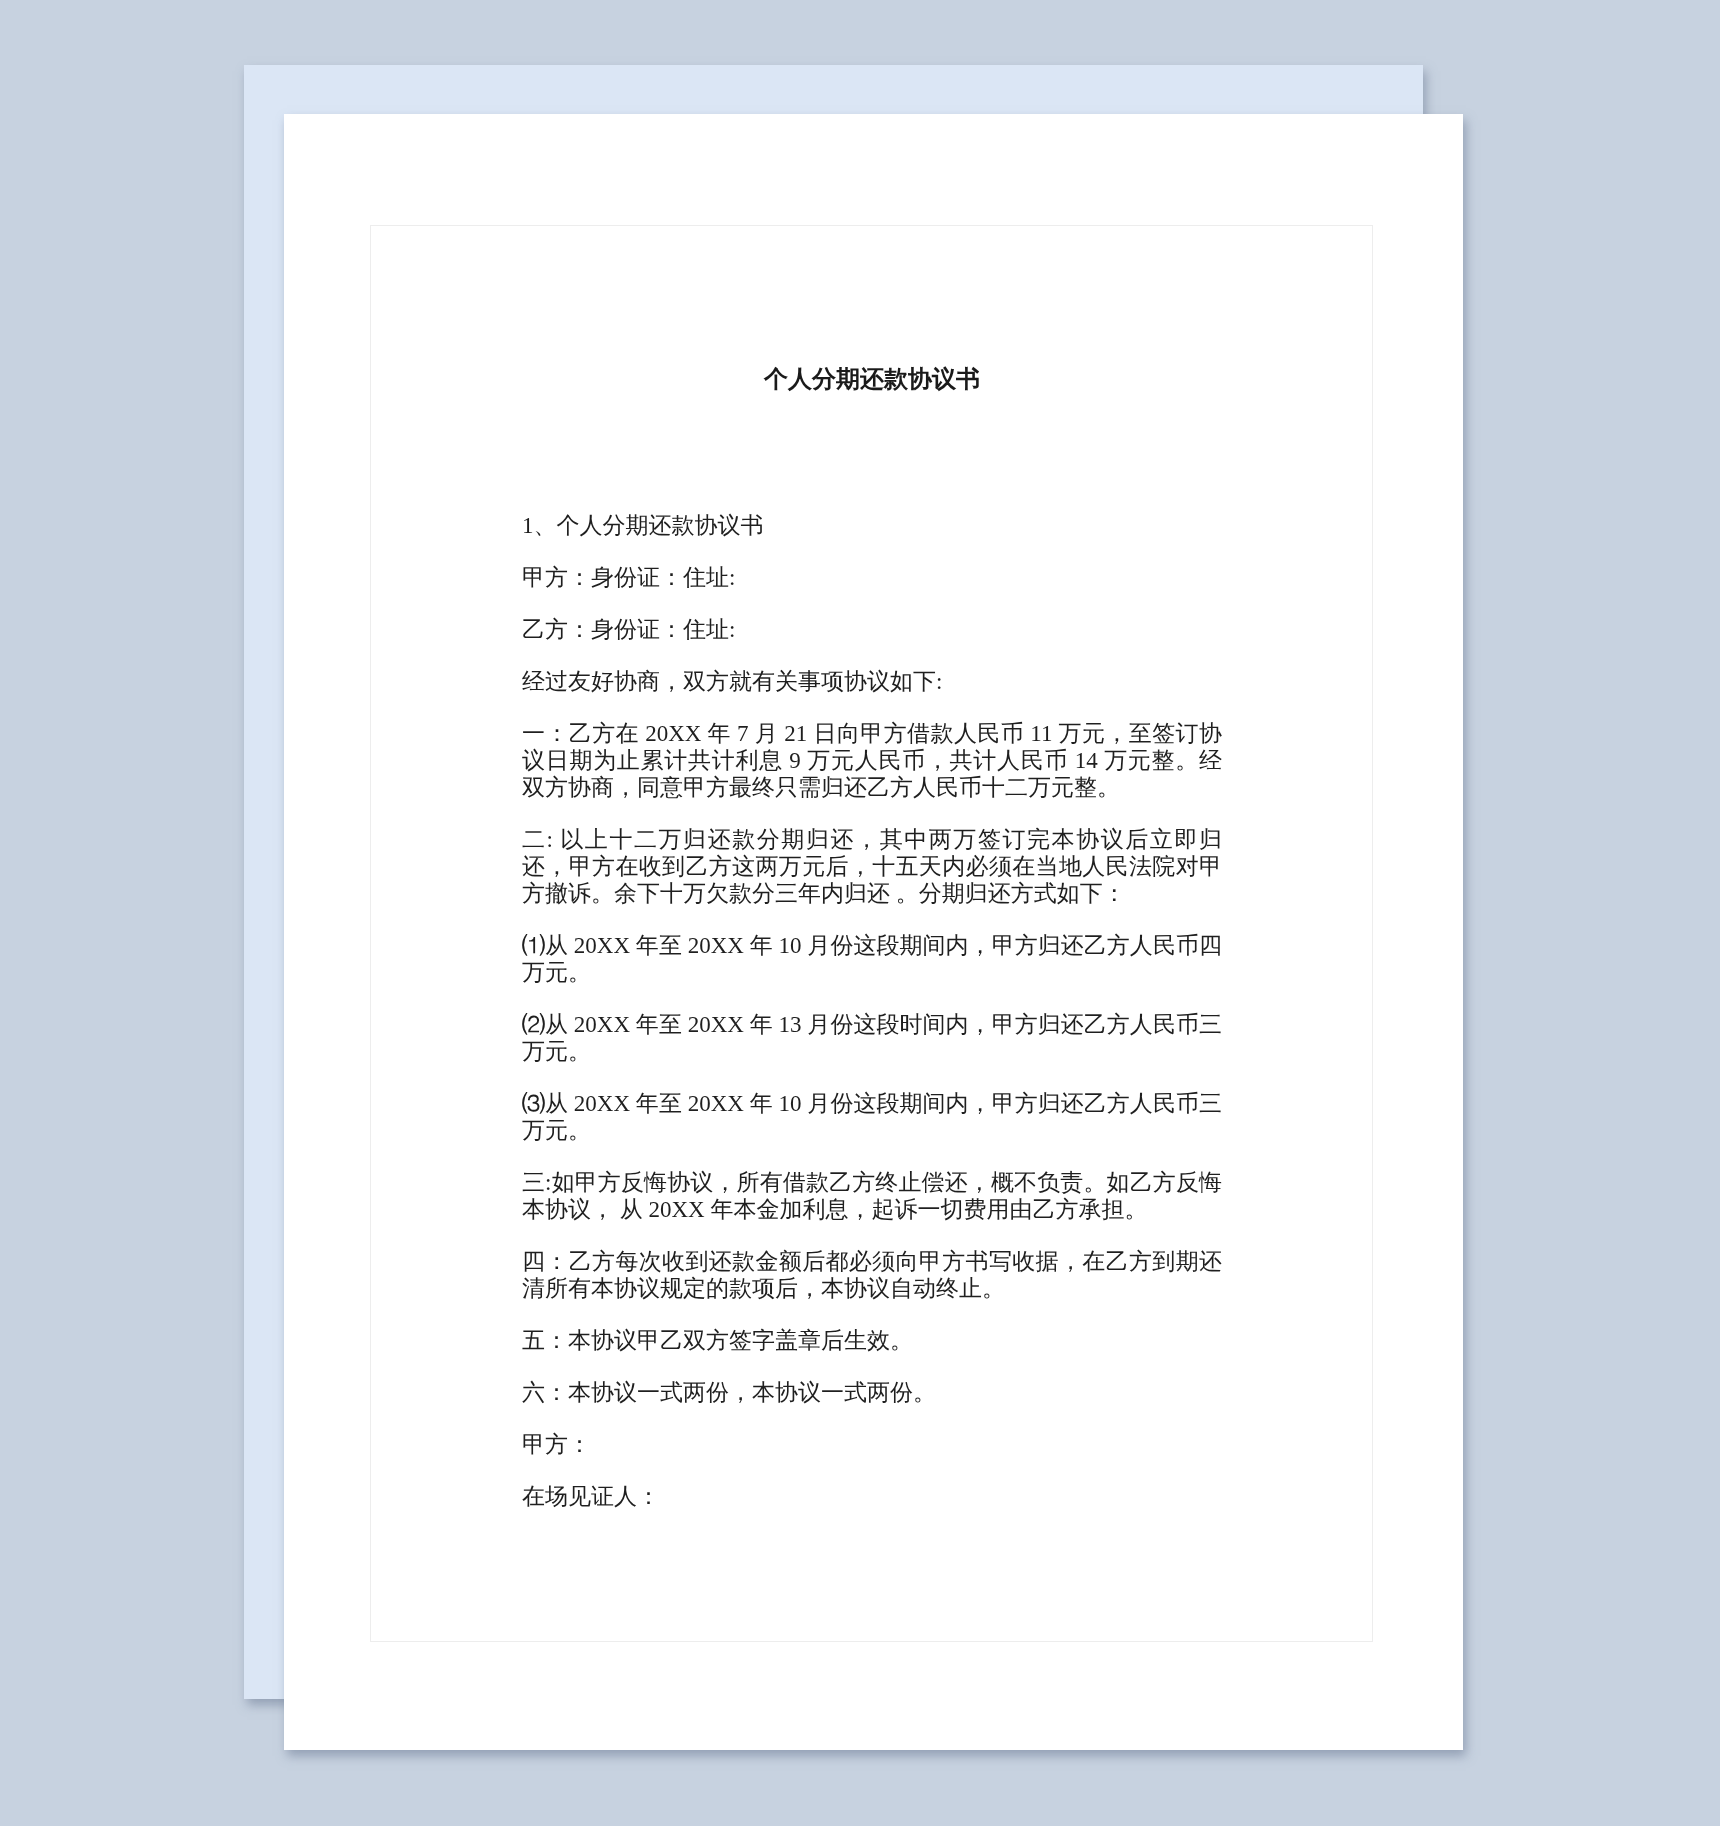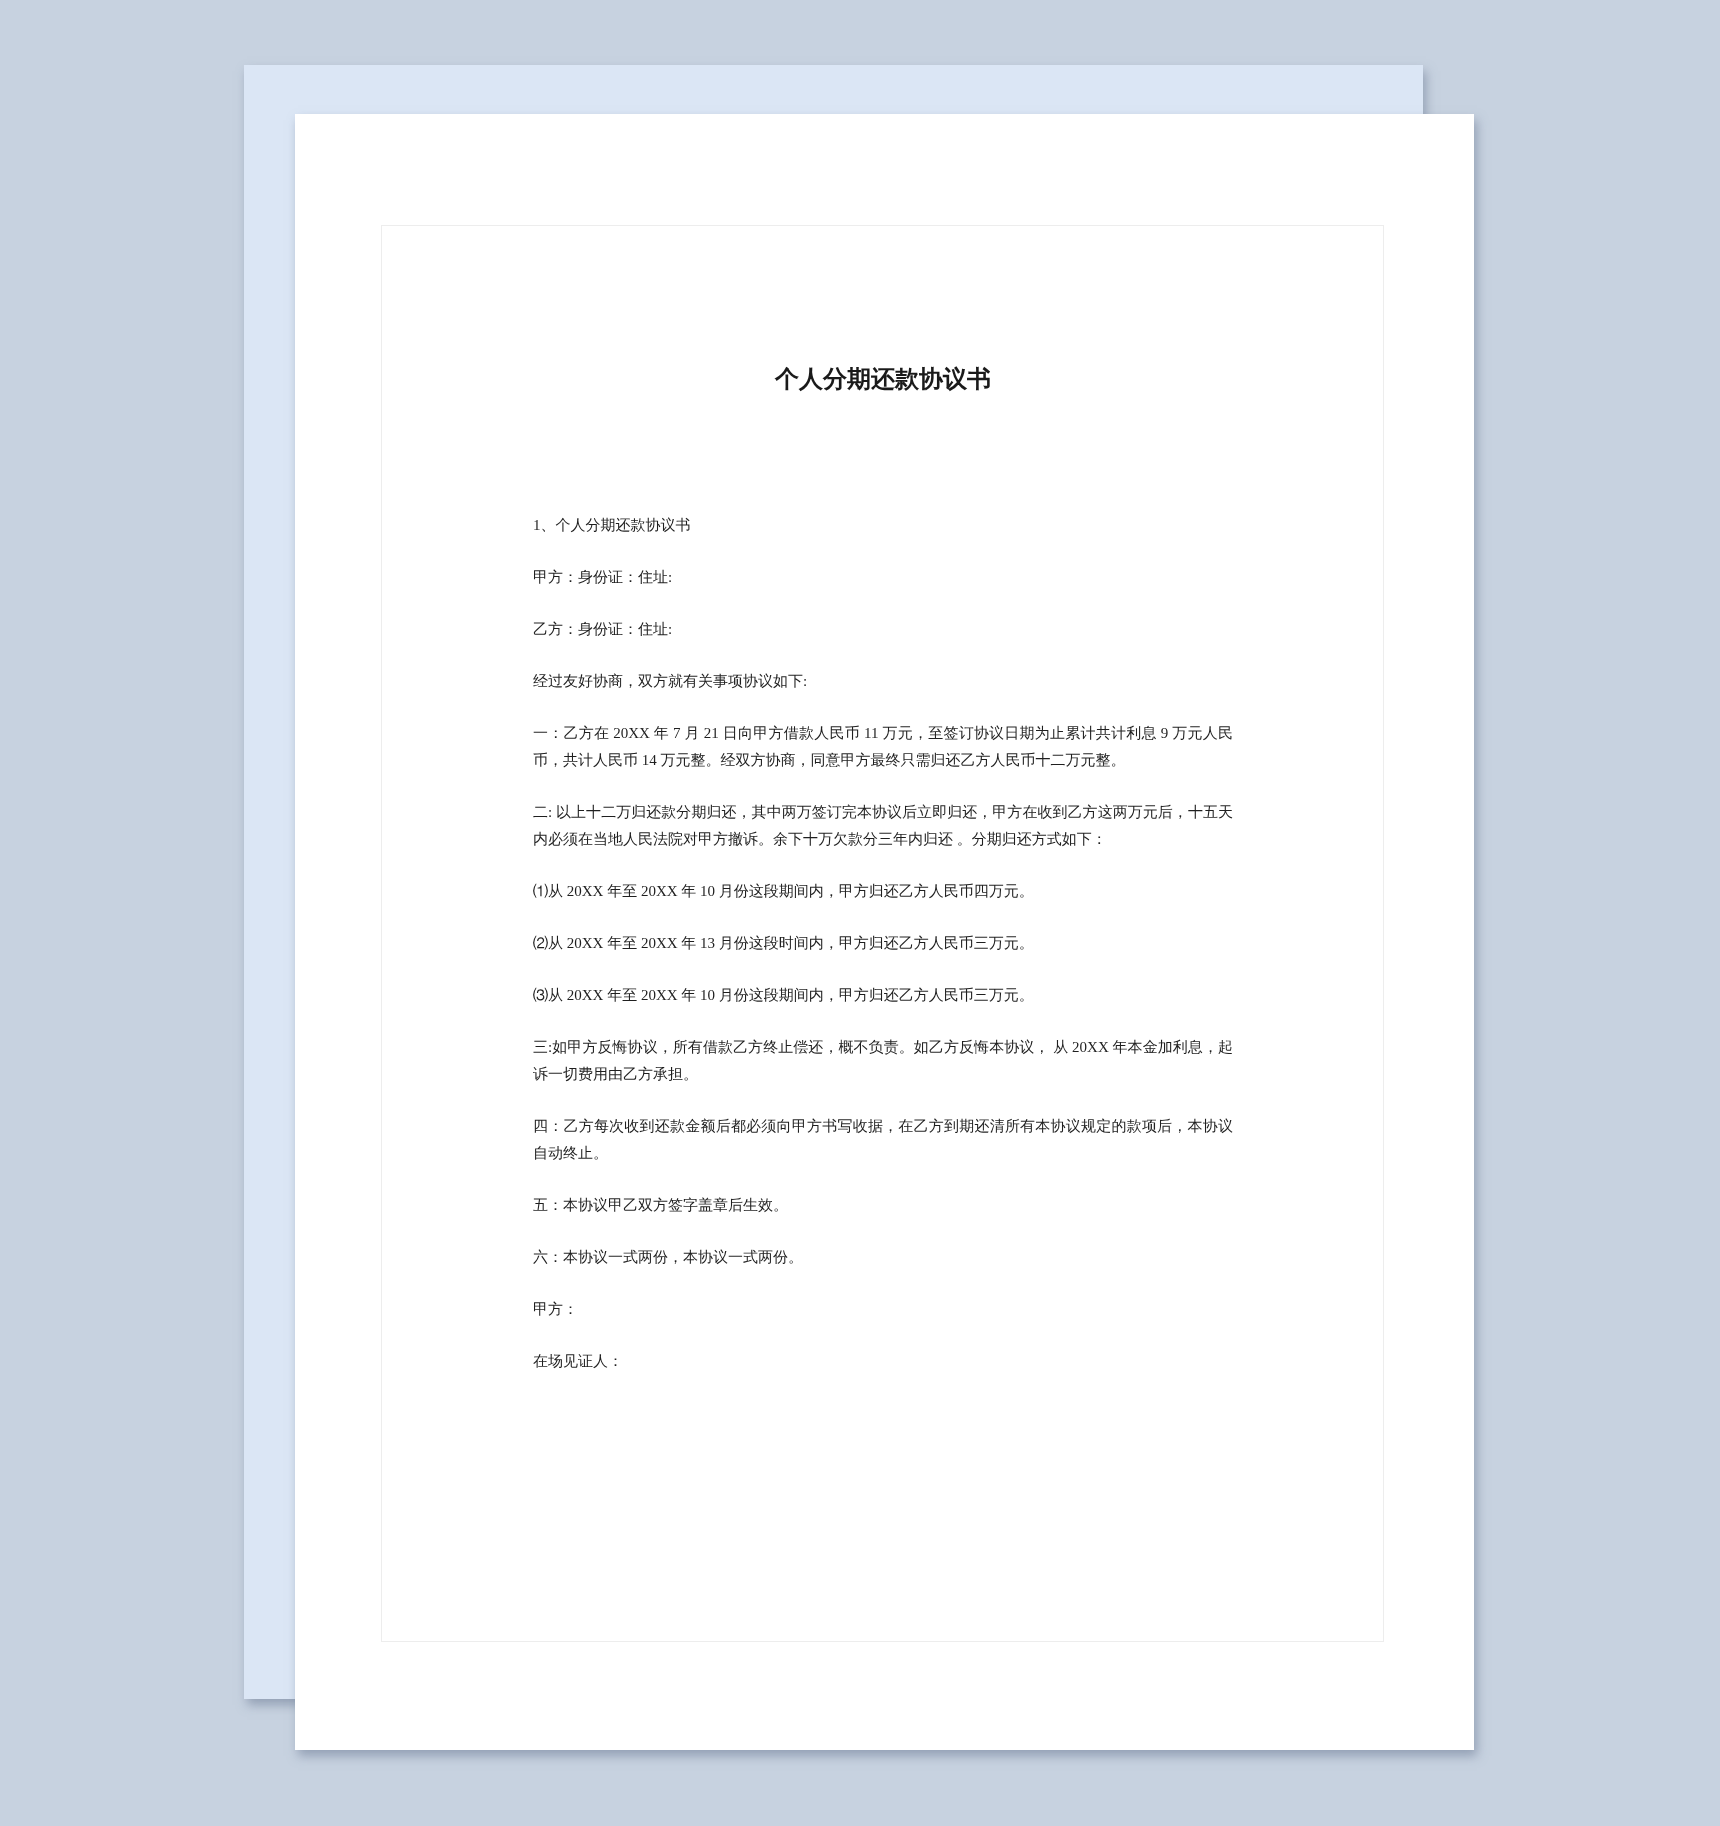--- a/index.html
+++ b/index.html
@@ -20,21 +20,21 @@
     position: absolute;
     left: 244px;
     top: 65px;
     width: 1179px;
     height: 1634px;
     background: #dbe6f5;
     box-shadow: 3px 6px 10px rgba(105, 120, 145, 0.55);
   }
   .page {
     position: absolute;
-    left: 295px;
+    left: 284px;
     top: 114px;
     width: 1179px;
     height: 1636px;
     background: #ffffff;
     box-shadow: 3px 6px 10px rgba(105, 120, 145, 0.55);
   }
   .inner-frame {
     position: absolute;
     left: 86px;
     top: 111px;
@@ -56,21 +56,21 @@
     margin-bottom: 120px;
     font-size: 24px;
     font-weight: bold;
     line-height: 26px;
     text-align: center;
     letter-spacing: 0px;
     color: #1a1a1a;
   }
   .content p {
     margin: 0 0 25px 0;
-    font-size: 15px;
+    font-size: 23px;
     line-height: 27px;
     text-align: justify;
     word-break: break-all;
     color: #1f1f1f;
   }
 </style>
 </head>
 <body>
 
 <div class="canvas">

